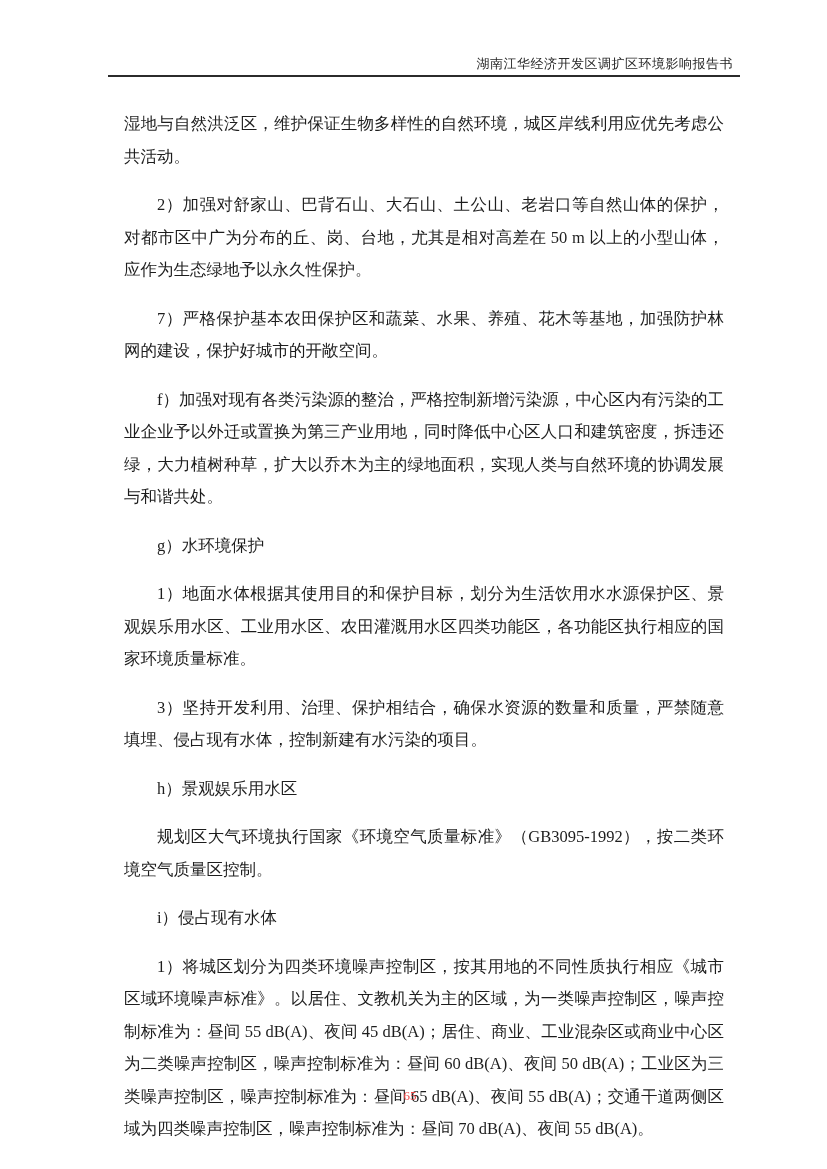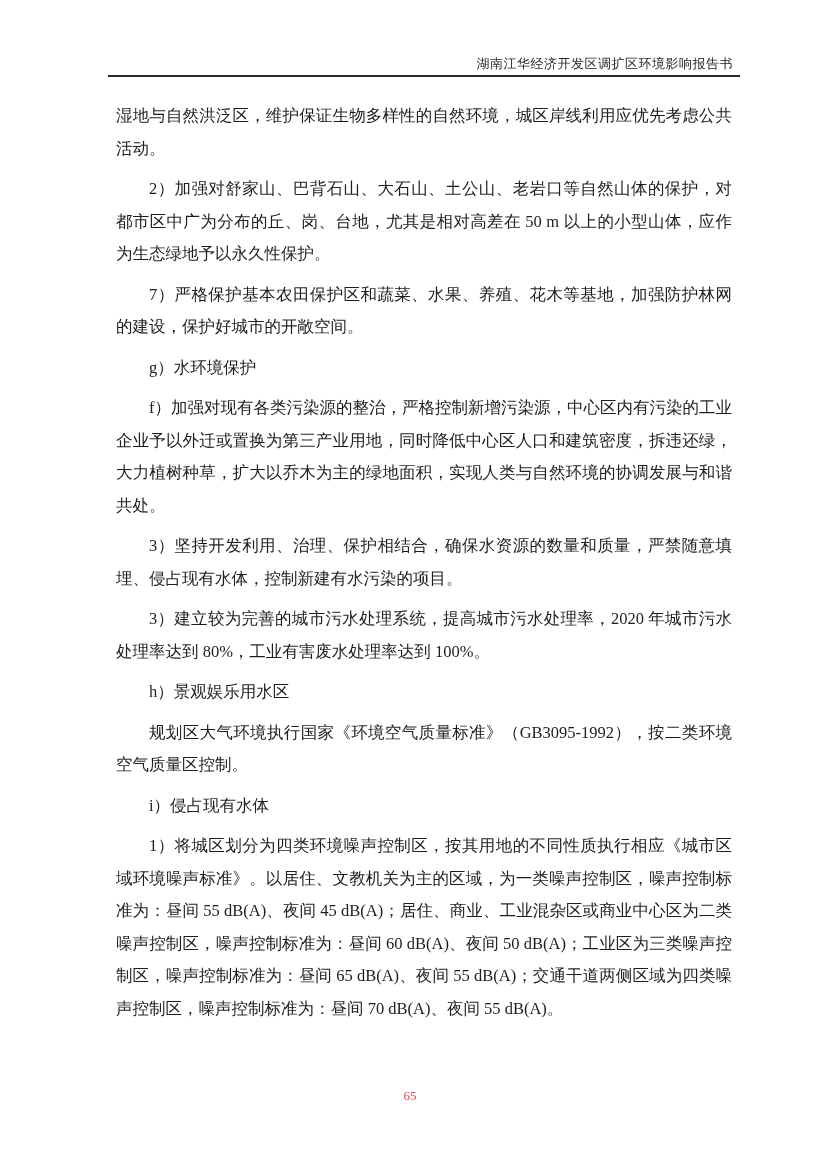--- a/index.html
+++ b/index.html
@@ -37,21 +37,21 @@
     position: absolute;
     top: 92px;
     left: 108px;
     width: 632px;
     font-size: 16.5px;
     line-height: 32.5px;
     text-align: justify;
     color: #1d1d1d;
   }
   .para {
-    margin: 8px;
+    margin: 16px;
     padding: 0;
     font-family: Liberation Serif, serif;
   }
   .para.indent {
     text-indent: 2em;
   }
   .footer-pagenum {
     position: absolute;
     top: 1088px;
     left: 0;
@@ -67,24 +67,24 @@
 <div class="page">
 
   <div class="header-title">湖南江华经济开发区调扩区环境影响报告书</div>
 
   <div class="header-rule"></div>
 
   <div class="doc-body">
       <p class="para">湿地与自然洪泛区，维护保证生物多样性的自然环境，城区岸线利用应优先考虑公共活动。</p>
       <p class="para indent">2）加强对舒家山、巴背石山、大石山、土公山、老岩口等自然山体的保护，对都市区中广为分布的丘、岗、台地，尤其是相对高差在 50 m 以上的小型山体，应作为生态绿地予以永久性保护。</p>
       <p class="para indent">7）严格保护基本农田保护区和蔬菜、水果、养殖、花木等基地，加强防护林网的建设，保护好城市的开敞空间。</p>
+      <p class="para indent">f）加强对现有各类污染源的整治，严格控制新增污染源，中心区内有污染的工业企业予以外迁或置换为第三产业用地，同时降低中心区人口和建筑密度，拆违还绿，大力植树种草，扩大以乔木为主的绿地面积，实现人类与自然环境的协调发展与和谐共处。</p>
       <p class="para indent">g）水环境保护</p>
-      <p class="para indent">f）加强对现有各类污染源的整治，严格控制新增污染源，中心区内有污染的工业企业予以外迁或置换为第三产业用地，同时降低中心区人口和建筑密度，拆违还绿，大力植树种草，扩大以乔木为主的绿地面积，实现人类与自然环境的协调发展与和谐共处。</p>
+      <p class="para indent">1）地面水体根据其使用目的和保护目标，划分为生活饮用水水源保护区、景观娱乐用水区、工业用水区、农田灌溉用水区四类功能区，各功能区执行相应的国家环境质量标准。</p>
       <p class="para indent">3）坚持开发利用、治理、保护相结合，确保水资源的数量和质量，严禁随意填埋、侵占现有水体，控制新建有水污染的项目。</p>
-      <p class="para indent">3）建立较为完善的城市污水处理系统，提高城市污水处理率，2020 年城市污水处理率达到 80%，工业有害废水处理率达到 100%。</p>
       <p class="para indent">h）景观娱乐用水区</p>
       <p class="para indent">规划区大气环境执行国家《环境空气质量标准》（GB3095-1992），按二类环境空气质量区控制。</p>
       <p class="para indent">i）侵占现有水体</p>
       <p class="para indent">1）将城区划分为四类环境噪声控制区，按其用地的不同性质执行相应《城市区域环境噪声标准》。以居住、文教机关为主的区域，为一类噪声控制区，噪声控制标准为：昼间 55 dB(A)、夜间 45 dB(A)；居住、商业、工业混杂区或商业中心区为二类噪声控制区，噪声控制标准为：昼间 60 dB(A)、夜间 50 dB(A)；工业区为三类噪声控制区，噪声控制标准为：昼间 65 dB(A)、夜间 55 dB(A)；交通干道两侧区域为四类噪声控制区，噪声控制标准为：昼间 70 dB(A)、夜间 55 dB(A)。</p>
     </div>
 
   <div class="footer-pagenum">65</div>
 
 </div>
 

